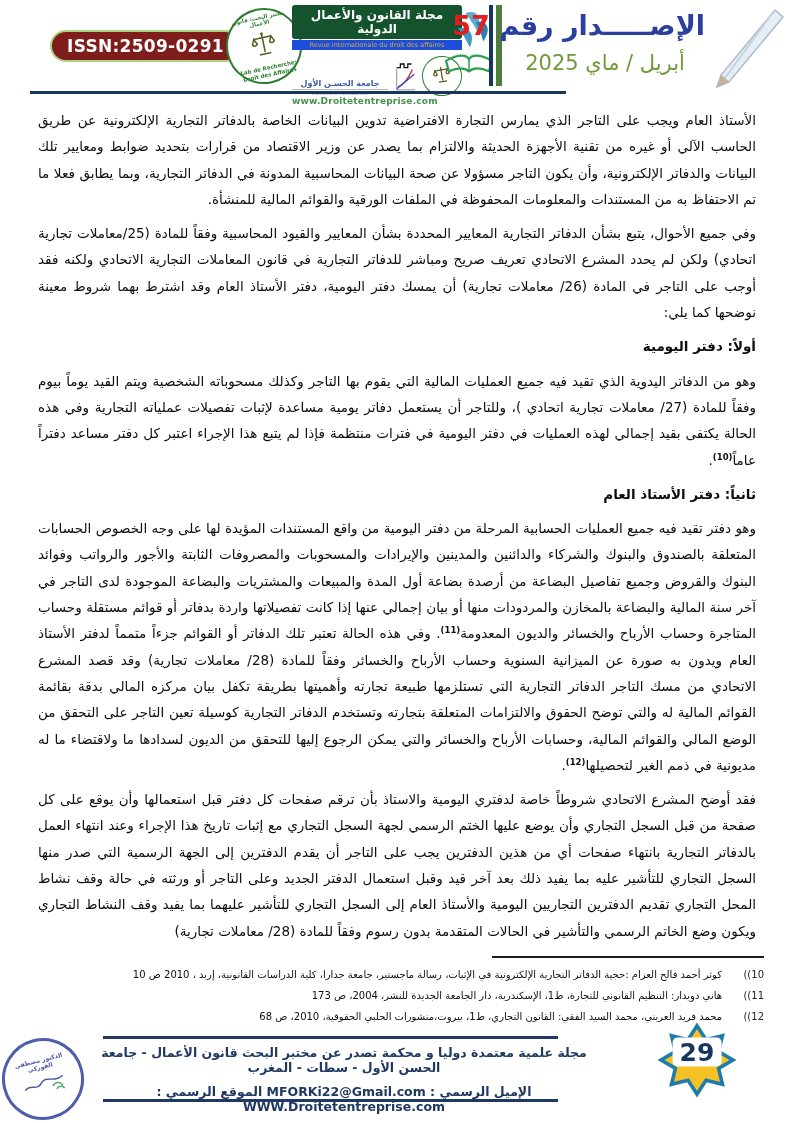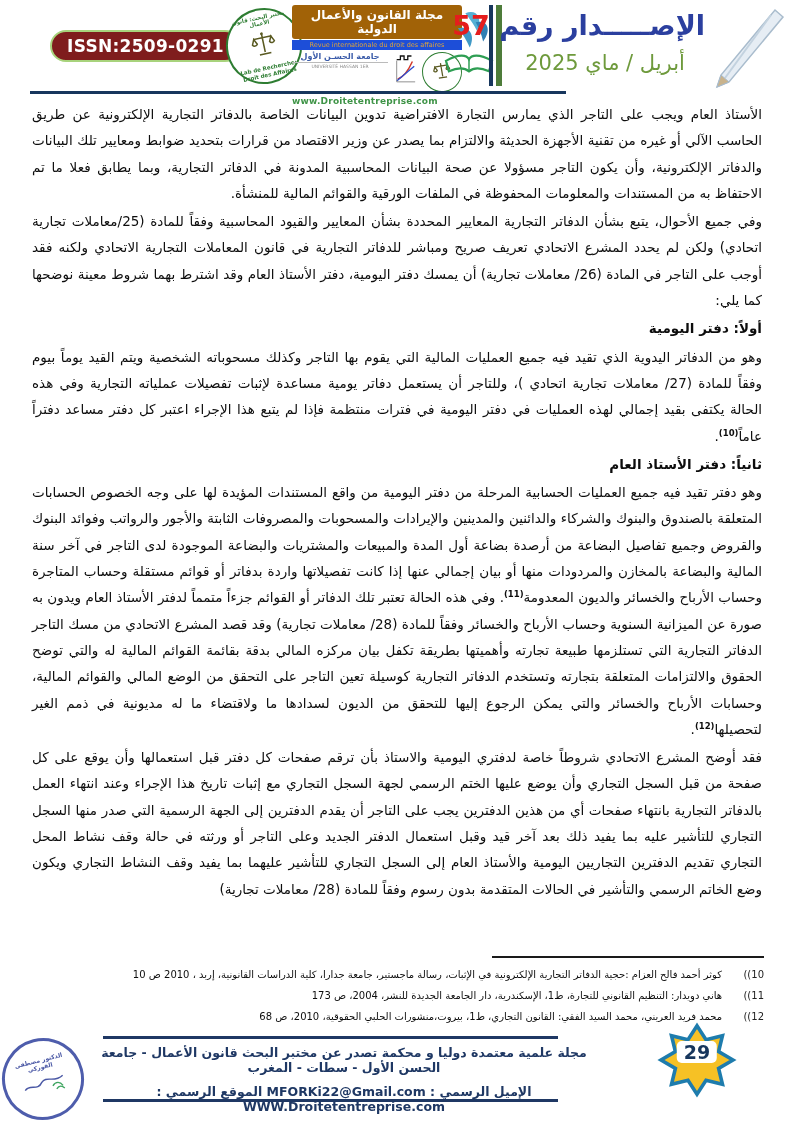--- a/index.html
+++ b/index.html
@@ -15,28 +15,28 @@
   }
   .lab-seal{
     position:absolute;top:8px;left:226px;width:76px;height:76px;border:2px solid #2e7d32;
     border-radius:50%;transform:rotate(-12deg);box-sizing:border-box;background:#fff;
     display:flex;flex-direction:column;align-items:center;justify-content:space-between;
     padding:4px 2px;
   }
   .seal-arc-text{font-size:5.5px;color:#2e7d32;font-weight:bold;text-align:center;line-height:1.15;}
   .journal-logo{position:absolute;top:5px;left:292px;width:170px;}
   .journal-name-banner{
-    background:#a16207;color:#fff;font-weight:bold;font-size:12px;text-align:center;
+    background:#14532d;color:#fff;font-weight:bold;font-size:12px;text-align:center;
     padding:3px 4px;border-radius:3px;
   }
   .journal-subtitle-banner{
     background:#1d4ed8;color:#dfa43a;font-size:6.5px;text-align:center;padding:1px 2px;
     margin-top:1px;direction:ltr;
   }
-  .logo-row{display:flex;align-items:flex-start;gap:5px;margin-top:2px;height:44px;}
+  .logo-row{display:flex;align-items:flex-end;gap:5px;margin-top:2px;height:44px;}
   .mini-seal{
     width:38px;height:38px;border:1.5px solid #2e7d32;border-radius:50%;flex:0 0 auto;
     display:flex;align-items:center;justify-content:center;transform:rotate(-10deg);background:#fff;
   }
   .university-name{flex:1;text-align:center;}
   .university-ar{font-size:8px;color:#3a5ba9;font-weight:bold;}
   .university-fr{font-size:4.5px;color:#8a8a8a;border-top:1px solid #bbb;margin-top:1px;padding-top:1px;direction:ltr;}
   .website-label{font-size:9px;font-weight:bold;color:#3f9447;direction:ltr;text-align:left;letter-spacing:.2px;}
   .book-icon-wrap{position:absolute;top:8px;left:443px;}
   .header-rule{position:absolute;top:91px;left:30px;width:536px;height:3px;background:#17365d;}
@@ -46,41 +46,41 @@
   .issue-info{position:absolute;left:505px;top:10px;width:200px;text-align:center;}
   .issue-title{font-size:27px;font-weight:bold;color:#2b3f9f;white-space:nowrap;margin-left:28px;}
   .issue-number{color:#e51d1d;}
   .issue-date{margin-top:10px;font-size:21px;font-weight:normal;color:#6e9a3c;white-space:nowrap;}
   .pencil-wrap{position:absolute;left:703px;top:6px;}
   
   .article-body{
     position:absolute;top:99px;left:30px;width:734px;height:856px;overflow:hidden;
     font-size:13.5px;line-height:26.3px;text-align:justify;
   }
-  .article-body p{margin:2px;}
+  .article-body p{margin:8px;}
   .section-heading{font-weight:bold;}
   sup.ref{font-size:8.5px;vertical-align:super;line-height:0;font-weight:bold;}
   
   .footnotes{position:absolute;top:956px;left:30px;width:734px;font-size:10px;line-height:1.7;}
   .fn-sep{width:272px;height:2px;background:#1a1a1a;margin-bottom:8px;}
   .fn-row{display:flex;gap:12px;margin-bottom:4px;align-items:flex-start;}
   .fn-marker{flex:0 0 30px;direction:ltr;unicode-bidi:bidi-override;text-align:right;color:#222;}
   .fn-text{flex:1;}
   
   .footer-rule-top{position:absolute;top:1036px;left:103px;width:455px;height:3px;background:#1f3864;}
   .footer-rule-bottom{position:absolute;top:1099px;left:103px;width:455px;height:3px;background:#1f3864;}
   .footer-text{position:absolute;top:1045px;left:83px;width:522px;text-align:center;color:#1f3864;font-weight:bold;}
   .footer-line1{font-size:12.5px;margin-bottom:9px;}
   .footer-line2{font-size:12.5px;}
   .ltr{direction:ltr;unicode-bidi:isolate;}
   
   .page-badge{position:absolute;left:652px;top:1020px;width:90px;height:80px;}
   .page-badge .num{
     position:absolute;left:50%;top:40%;transform:translate(-50%,-50%);
-    background:#fff;border-radius:5px;padding:0 7px;font-size:19px;font-weight:bold;color:#17365d;
+    background:#fff;border-radius:5px;padding:0 7px;font-size:25px;font-weight:bold;color:#17365d;
   }
   .doctor-stamp{
     position:absolute;left:2px;top:1038px;width:82px;height:82px;border:3px solid #4050a5;
     border-radius:50%;transform:rotate(-14deg);box-sizing:border-box;opacity:.92;background:#fff;
     display:flex;flex-direction:column;align-items:center;justify-content:center;gap:2px;
   }
   .stamp-text{font-size:6px;color:#3b4a9e;font-weight:bold;text-align:center;line-height:1.2;}
 </style>
 </head>
 <body>

